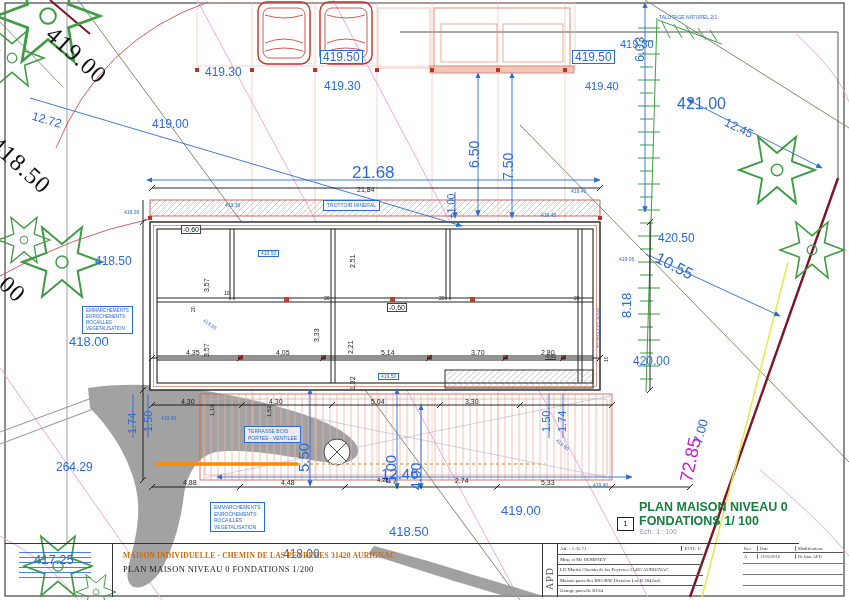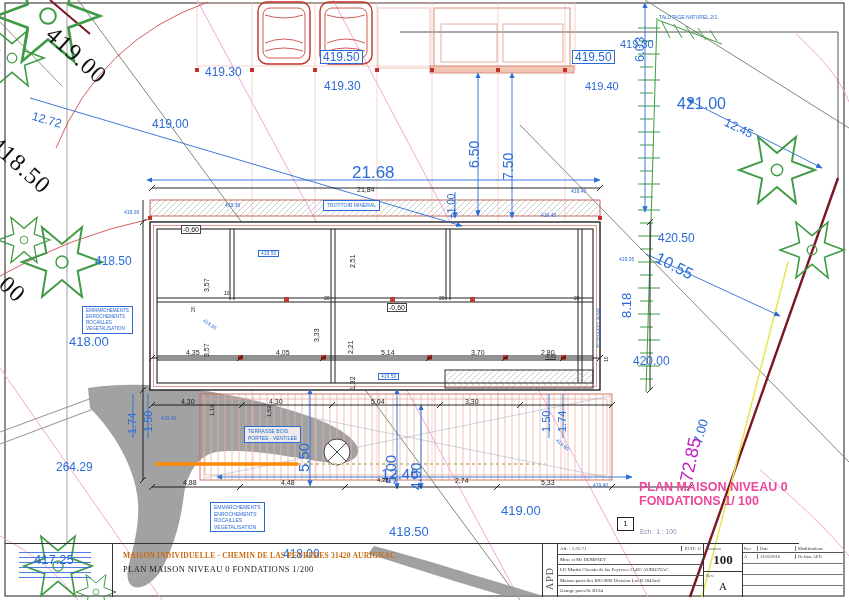--- a/index.html
+++ b/index.html
@@ -11,21 +11,21 @@
   .k{color:#1a1a1a}
   .c{font-family:"Liberation Serif",serif;color:#101010;letter-spacing:1px}
   .m{color:#c320c3}
   .bx{border:1px solid #2b6bd6;background:rgba(255,255,255,.88);padding:0 2px}
   .kbx{border:1px solid #444;background:rgba(255,255,255,.9);padding:0 1px;color:#1a1a1a}
   .nb{border:1px solid #2b6bd6;background:rgba(255,255,255,.78);color:#2b6bd6;
       white-space:pre-line;line-height:1.3;padding:1px 3px}
   
   .t1box{position:absolute;left:617px;top:517px;width:15px;height:12px;border:1.5px solid #222;
          font-size:8px;text-align:center;color:#222;line-height:12px}
-  .t1{position:absolute;left:639px;top:480px;font-size:12.5px;font-weight:bold;color:#ec4899}
+  .t1{position:absolute;left:639px;top:500px;font-size:12.5px;font-weight:bold;color:#15803d}
   .t1s{position:absolute;left:640px;top:528px;font-size:6.5px;color:#8a8ab0}
   
   .cart{position:absolute;left:5px;top:543px;width:794px;height:53px;border-top:1.2px solid #333;
         font-family:Liberation Serif, serif;color:#333}
   .cart .cell{position:absolute;top:0;height:53px;box-sizing:border-box}
   .logo{left:0;width:108px;border-right:1px solid #333}
   .logolines{position:absolute;left:14px;top:8px;width:72px;height:26px;opacity:.85;
      background:repeating-linear-gradient(#2b6bd6 0 1px,transparent 1px 5px)}
   .ctr{left:108px;width:430px;border-right:1px solid #333}
   .ptitle{position:absolute;left:10px;top:7px;font-size:7.5px;font-weight:bold;color:#c96a10;letter-spacing:.2px}
@@ -369,27 +369,20 @@
     </div>
     <div class="inforow" style="top:21.2px">
       <span>LD Martin Chemin de las Peyreres 31420 AURIGNAC</span>
     </div>
     <div class="inforow" style="top:31.8px">
       <span>Maison parcelles B95-B96 Division Lot B 3042m2</span>
     </div>
     <div class="inforow" style="top:42.4px;border-bottom:none">
       <span>Grange parcelle B104</span>
     </div>
-    <div class="numcell">
-      <div class="h">Numero</div>
-      <div class="big">100</div>
-      <div class="mid"></div>
-      <div class="h2">Rev.</div>
-      <div class="big2">A</div>
-    </div>
     <div class="revtab">
       <div class="hr">
         <span class="c1">Rev</span>
         <span class="c2">Date</span>
         <span class="c3">Modifications</span>
       </div>
       <div class="rr" style="top:8px">
         <span class="c1">A</span>
         <span class="c2">11/05/2016</span>
         <span class="c3">De base APD</span>

